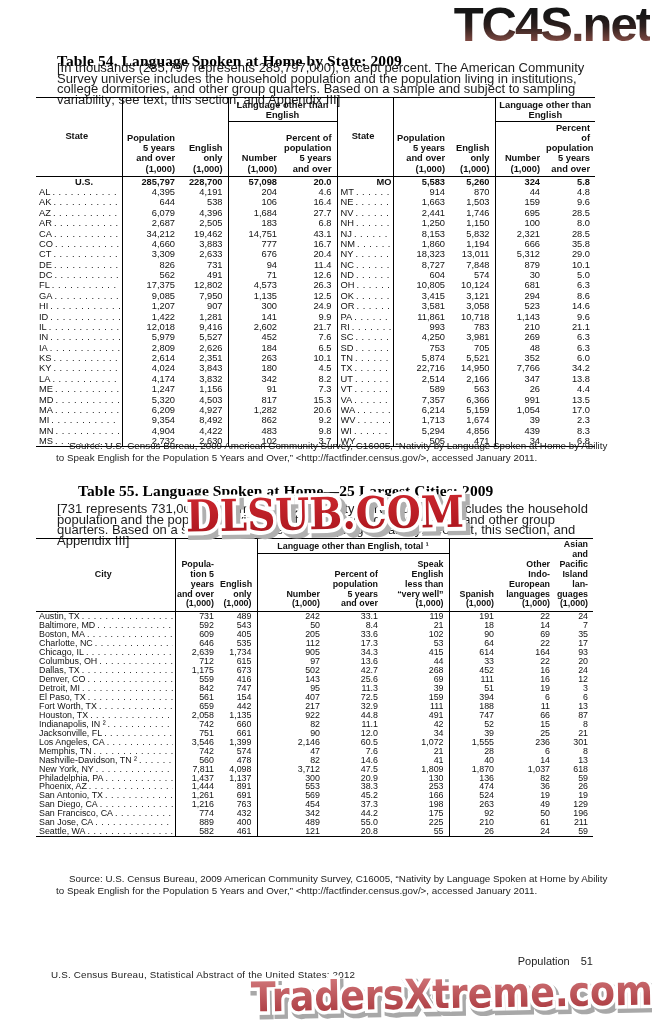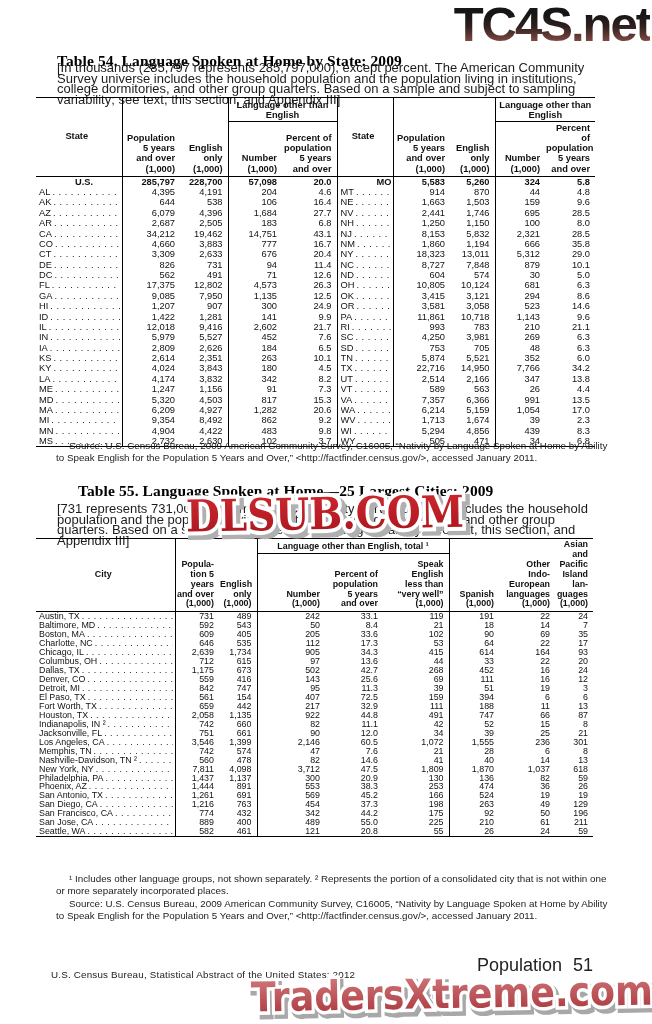--- a/index.html
+++ b/index.html
@@ -59,21 +59,21 @@
   .bold-row td, .bold-row .lbl, .bold-row .leader::before { font-weight:bold;margin-left:36px; }
 
   
   .src { position:absolute; left:56px; width:556px; font-size:9.8px; line-height:12.4px; color:#1c1c1c; }
   .src p { text-indent:13px; }
   .t54-src  { top:440px; }
   .t55-foot { top:873px; }
 
   
   .page-num {
-    position:absolute; top:955px; right:59px; font-size:18px; color:#222;
+    position:absolute; top:955px; right:59px; font-size:11px; color:#222;
   }
   .page-num .num { margin-left:11px; }
   .footer-line {
     position:absolute; left:51px; top:969px; font-size:9.8px; letter-spacing:.2px; color:#222;
   }
 
   
   .wm-top {
     position:absolute; top:0px; right:2px; z-index:9;
     font-family:"Liberation Sans", sans-serif; font-weight:900;
@@ -1190,21 +1190,20 @@
         <td class="num">20.8</td>
         <td class="sep">55</td>
         <td class="num">26</td>
         <td class="num">24</td>
         <td class="pct">59</td>
       </tr>
     </tbody>
 </table>
 
 <div class="src t55-foot">
-  <p>¹ Includes other language groups, not shown separately. ² Represents the portion of a consolidated city that is not within one or more separately incorporated places.</p>
   <p>Source: U.S. Census Bureau, 2009 American Community Survey, C16005, “Nativity by Language Spoken at Home by Ability to Speak English for the Population 5 Years and Over,” &lt;http://factfinder.census.gov/&gt;, accessed January 2011.</p>
 </div>
 
 <div class="page-num">
   <span>Population</span><span class="num">51</span>
 </div>
 <div class="footer-line">U.S. Census Bureau, Statistical Abstract of the United States: 2012</div>
 
 <div class="wm-bot">
   <svg width="420" height="64">

